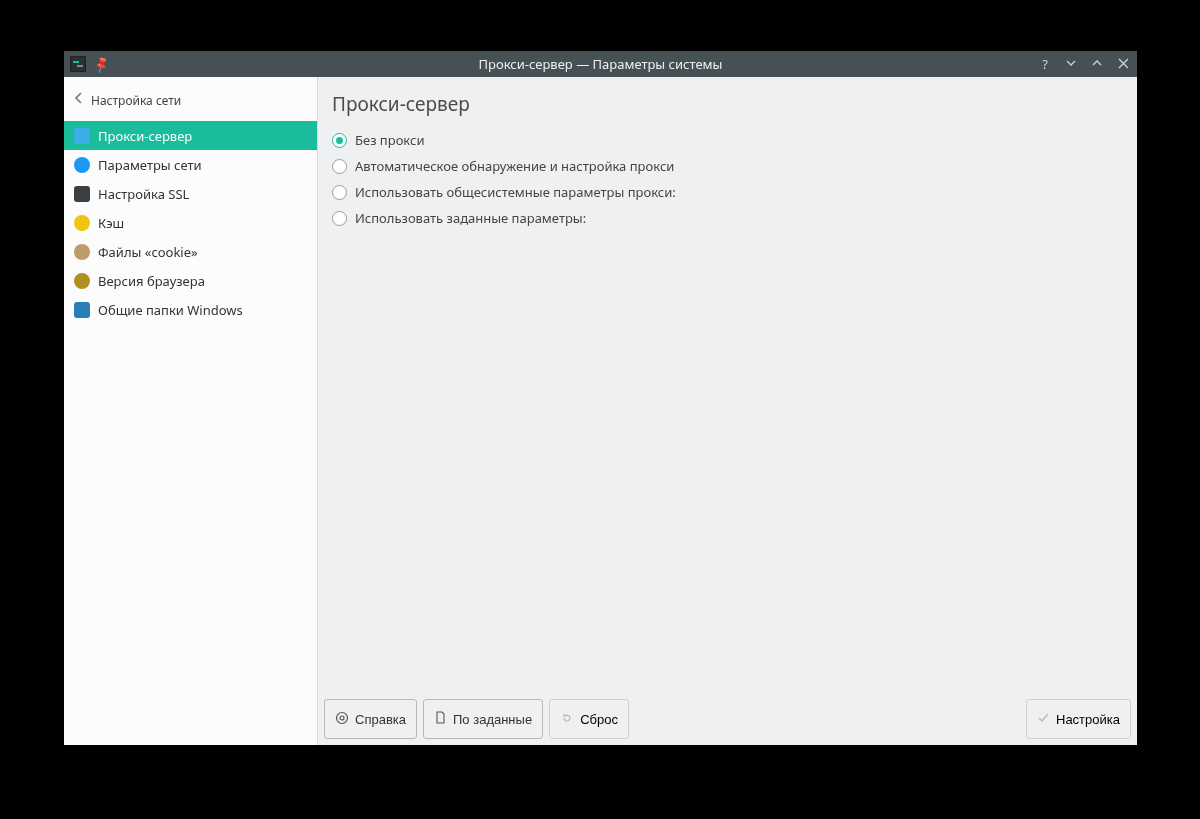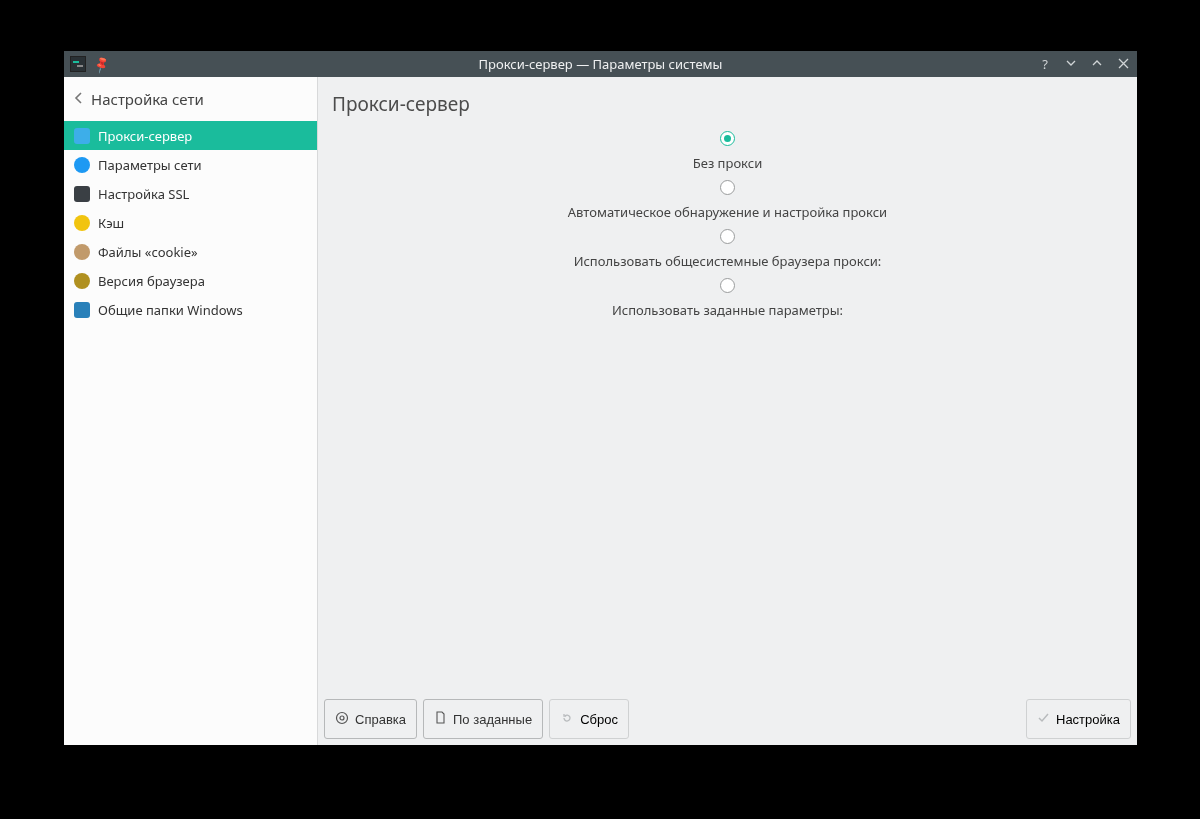--- a/index.html
+++ b/index.html
@@ -67,24 +67,24 @@
   }
   .sidebar {
     width: 254px;
     background: #fcfcfc;
     border-right: 1px solid #d8d9da;
     display: flex;
     flex-direction: column;
   }
   .sidebar-header {
     display: flex;
-    align-items: center;
+    align-items: flex-end;
     gap: 8px;
     padding: 12px 10px;
-    font-size: 15px;
+    font-size: 12px;
     color: #444;
     cursor: pointer;
   }
   .sidebar-header .chev {
     font-size: 15px; color: #777;
   }
   .side-item {
     display: flex;
     align-items: center;
     gap: 8px;
@@ -120,21 +120,20 @@
     display: flex;
     flex-direction: column;
     gap: 8px;
   }
   .radio-row {
     display: flex;
     align-items: center;
     gap: 8px;
     color: #444;
     cursor: pointer;
-    flex-direction: column;
   }
   .radio {
     width: 15px; height: 15px;
     border: 1.5px solid #9a9c9d;
     border-radius: 50%;
     display: flex; align-items: center; justify-content: center;
     background: #fff;
     flex-shrink: 0;
   }
   .radio.checked { border-color: #1abc9c; }
@@ -258,21 +257,21 @@
         <label class="radio-row">
           <span class="radio checked"></span>
           <span>Без прокси</span>
         </label>
         <label class="radio-row">
           <span class="radio"></span>
           <span>Автоматическое обнаружение и настройка прокси</span>
         </label>
         <label class="radio-row">
           <span class="radio"></span>
-          <span>Использовать общесистемные браузера прокси:</span>
+          <span>Использовать общесистемные параметры прокси:</span>
         </label>
         <label class="radio-row">
           <span class="radio"></span>
           <span>Использовать заданные параметры:</span>
         </label>
       </div>
 
       <div class="footer">
         <button class="btn">
           <span class="bic">

